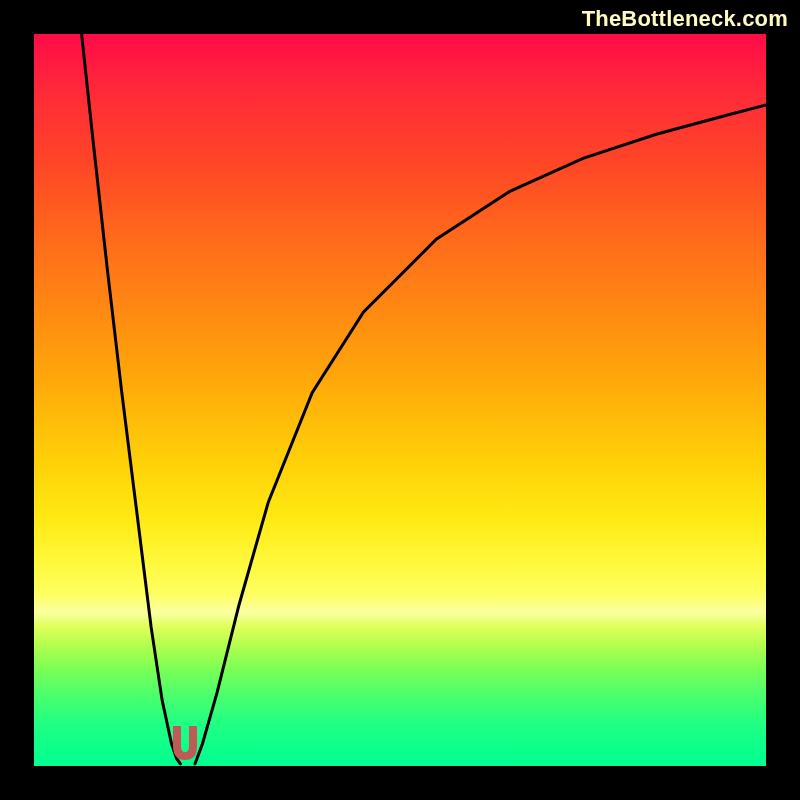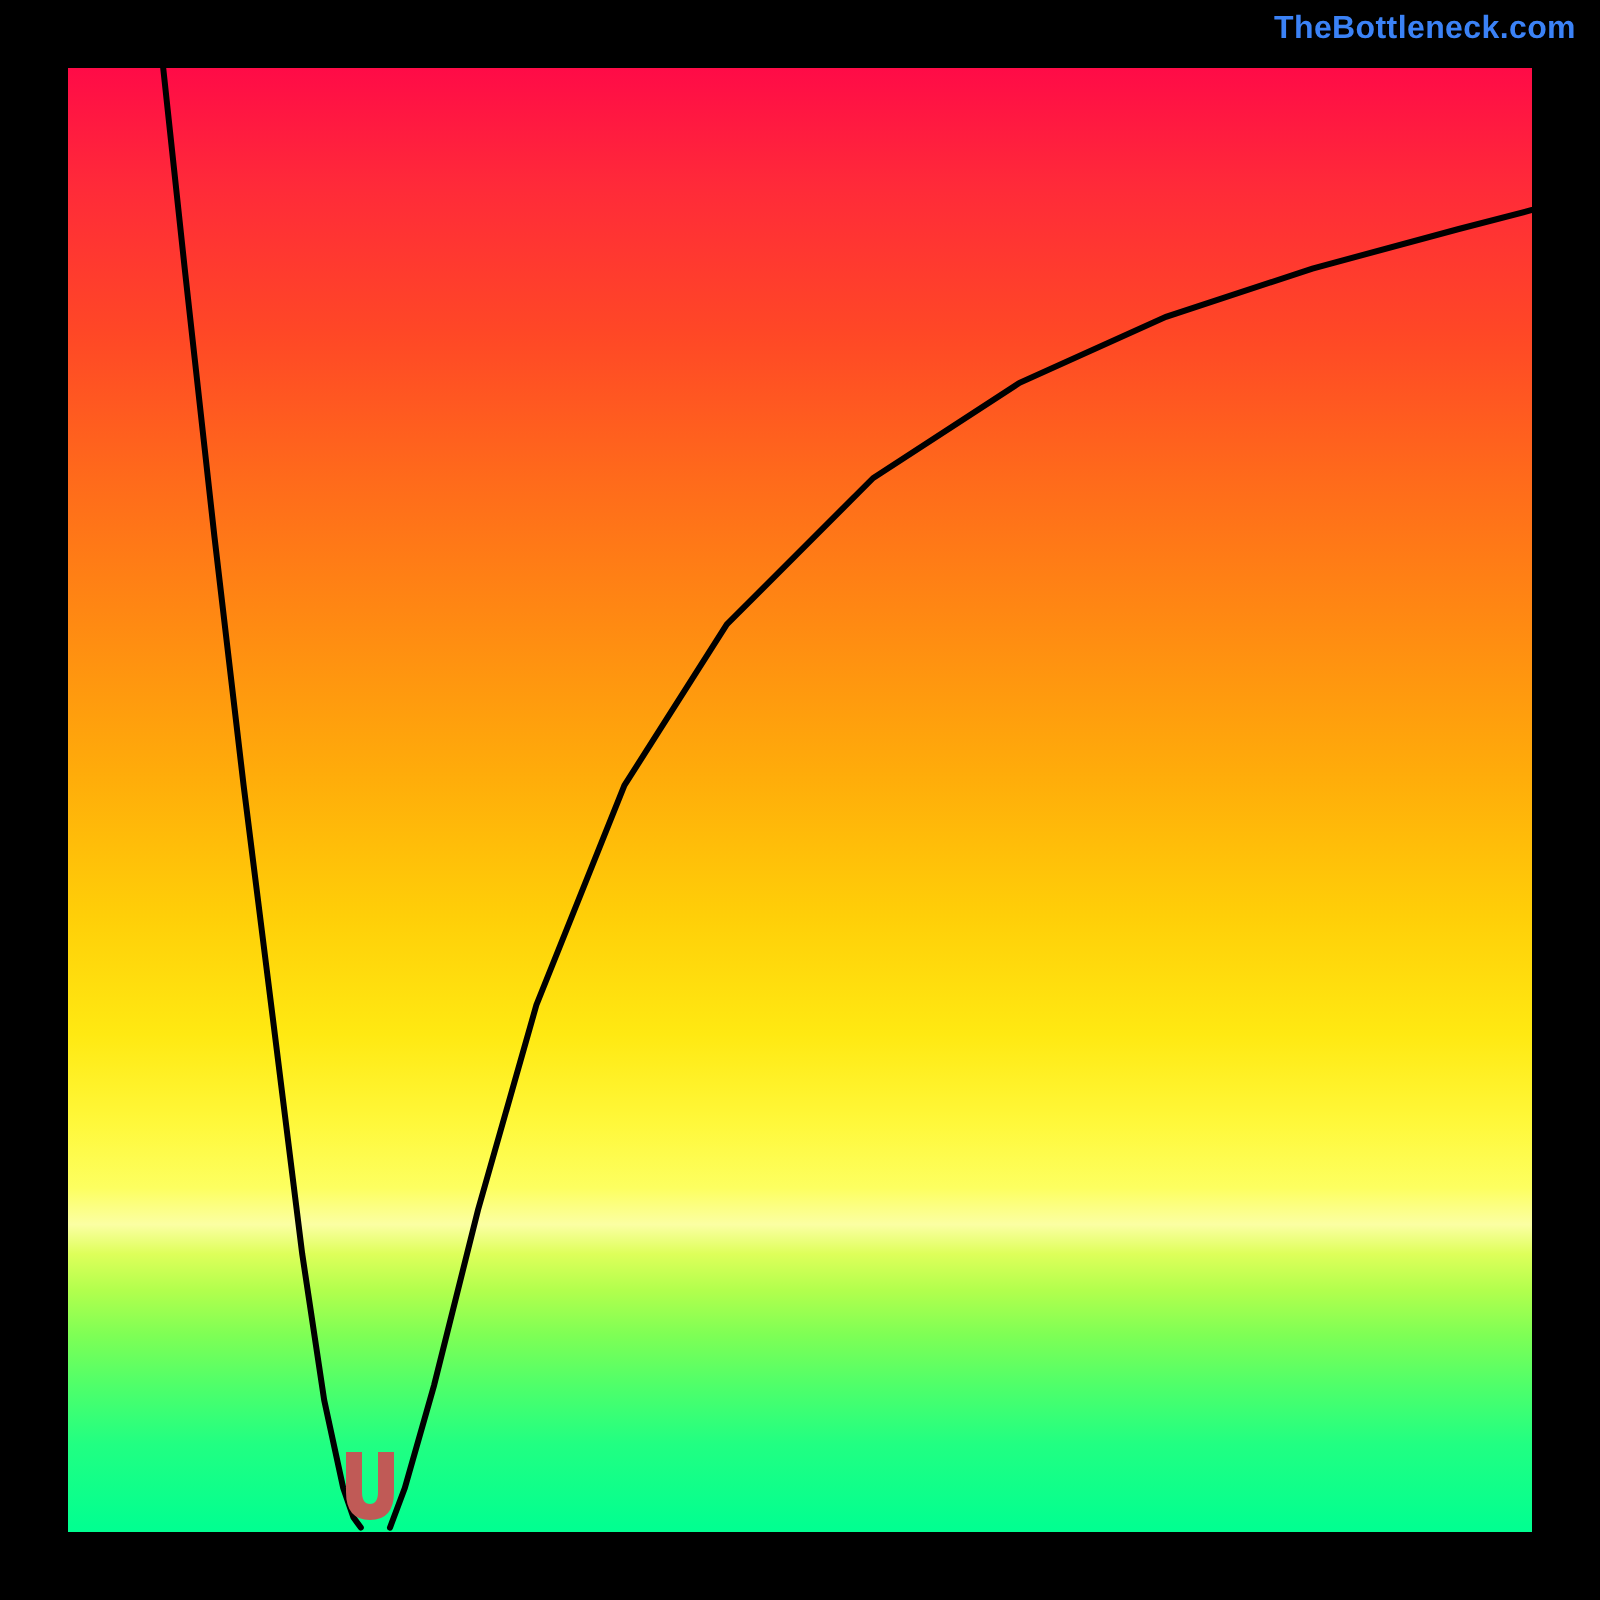--- a/index.html
+++ b/index.html
@@ -22,21 +22,21 @@
         #deff5a 81%,
         #b2ff4d 83.5%,
         #7fff55 86.5%,
         #4fff6a 90%,
         #21ff82 94%,
         #00ff91 100%
       );
   }
   .curve{position:absolute;left:0;top:0;width:732px;height:732px;}
   .dip{position:absolute;bottom:2px;width:30px;height:38px;}
-  .attrib{position:absolute;right:12px;top:6px;font-family:Arial,Helvetica,sans-serif;font-size:16px;font-weight:600;color:#3b82f6;letter-spacing:.2px;}
+  .attrib{position:absolute;right:12px;top:6px;font-family:Arial,Helvetica,sans-serif;font-size:22px;font-weight:600;color:#fef9c3;letter-spacing:.2px;}
 </style>
 </head>
 <body>
 
 <div class="frame">
   <div class="attrib">TheBottleneck.com</div>
   <div class="plot">
     <div class="grad"></div>
     <svg class="curve" viewBox="0 0 732 732" preserveAspectRatio="none">
       <path id="curve-path" fill="none" stroke-width="3" stroke-linecap="round" stroke="#000000" d="M47.6 0.0 L58.6 102.5 L73.2 234.2 L87.8 358.7 L102.5 475.8 L117.1 592.9 L128.1 666.1 L137.6 710.0 L142.7 724.7 L146.4 729.8 M161.0 729.8 L168.4 710.0 L183.0 658.8 L205.0 571.0 L234.2 468.5 L278.2 358.7 L329.4 278.2 L402.6 205.0 L475.8 157.4 L549.0 124.4 L622.2 100.3 L695.4 80.5 L732.0 71.0 "></path>

